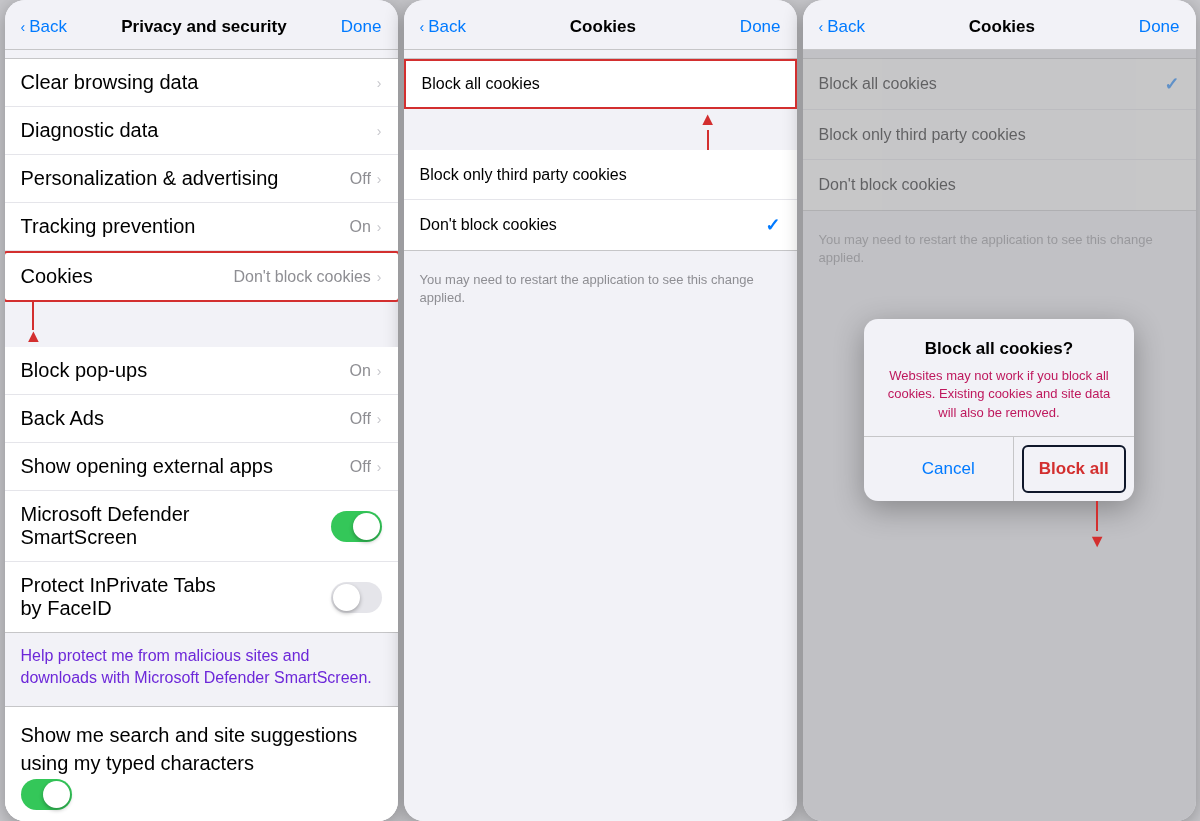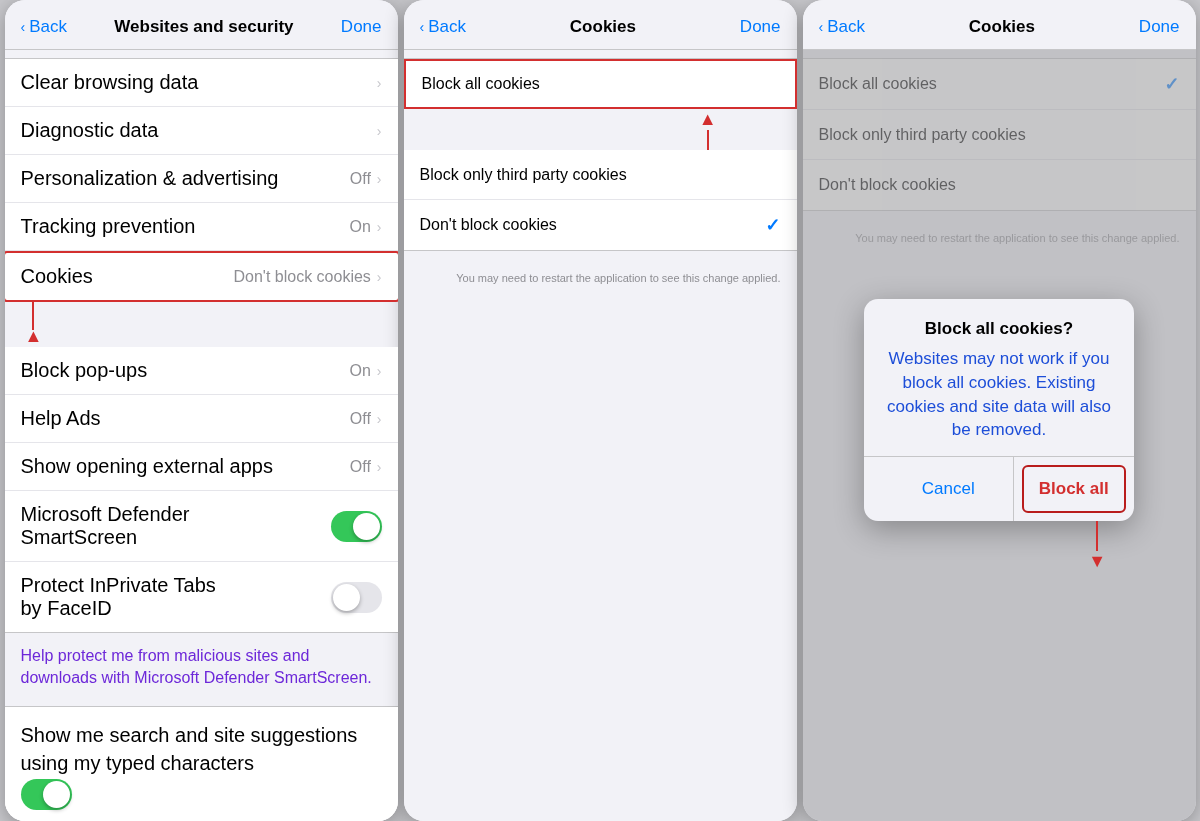--- a/index.html
+++ b/index.html
@@ -153,25 +153,24 @@
       color: #007aff;
       font-size: 18px;
       font-weight: 600;
     }
     .block-all-highlight {
       border: 2px solid #d32f2f;
       margin: 0;
       position: relative;
     }
     .helper-text {
-      font-size: 11px;
+      font-size: 13px;
       color: #8e8e93;
       padding: 12px 16px;
       line-height: 1.4;
-      text-align: right;
     }
     
     .dialog-overlay {
       position: absolute;
       inset: 0;
       background: rgba(0,0,0,0.2);
       display: flex;
       align-items: center;
       justify-content: flex-end;
       z-index: 10;
@@ -187,22 +186,22 @@
       padding: 20px 16px 14px;
       text-align: center;
     }
     .dialog-title {
       font-size: 17px;
       font-weight: 600;
       color: #000;
       margin-bottom: 8px;
     }
     .dialog-message {
-      font-size: 17px;
-      color: #1d4ed8;
+      font-size: 13px;
+      color: #be185d;
       line-height: 1.4;
     }
     .dialog-buttons {
       display: flex;
       border-top: 1px solid #c6c6c8;
       padding-left: 20px;
     }
     .dialog-btn {
       flex: 1;
       padding: 12px 8px;
@@ -212,21 +211,21 @@
       border: none;
       background: transparent;
     }
     .dialog-btn-cancel {
       color: #007aff;
       border-right: 1px solid #c6c6c8;
     }
     .dialog-btn-block {
       color: #d32f2f;
       font-weight: 600;
-      border: 2px solid #b91c1c;
+      border: 2px solid #0f172a;
       border-radius: 6px;
       margin: 4px;
     }
     .dialog-btn-block-wrap {
       flex: 1;
       display: flex;
       align-items: center;
       justify-content: center;
       padding: 4px;
     }
@@ -242,21 +241,21 @@
 <body>
 
 <div class="screens-container">
 
   <div class="screen">
     <div class="nav-bar">
       <div class="nav-back">
         <span class="chevron-left">‹</span>
         <span>Back</span>
       </div>
-      <span class="nav-title">Websites and security</span>
+      <span class="nav-title">Privacy and security</span>
       <span class="nav-done">Done</span>
     </div>
 
     <div class="settings-list">
       <div class="settings-section">
 
         <div class="settings-row">
           <span class="row-label">Clear browsing data</span>
           <span class="row-chevron">›</span>
         </div>
@@ -291,21 +290,21 @@
           </div>
         </div>
 
         <div class="settings-row">
           <span class="row-label">Block pop-ups</span>
           <span class="row-value">On</span>
           <span class="row-chevron">›</span>
         </div>
 
         <div class="settings-row">
-          <span class="row-label">Help Ads</span>
+          <span class="row-label">Back Ads</span>
           <span class="row-value">Off</span>
           <span class="row-chevron">›</span>
         </div>
 
         <div class="settings-row">
           <span class="row-label">Show opening external apps</span>
           <span class="row-value">Off</span>
           <span class="row-chevron">›</span>
         </div>
 

